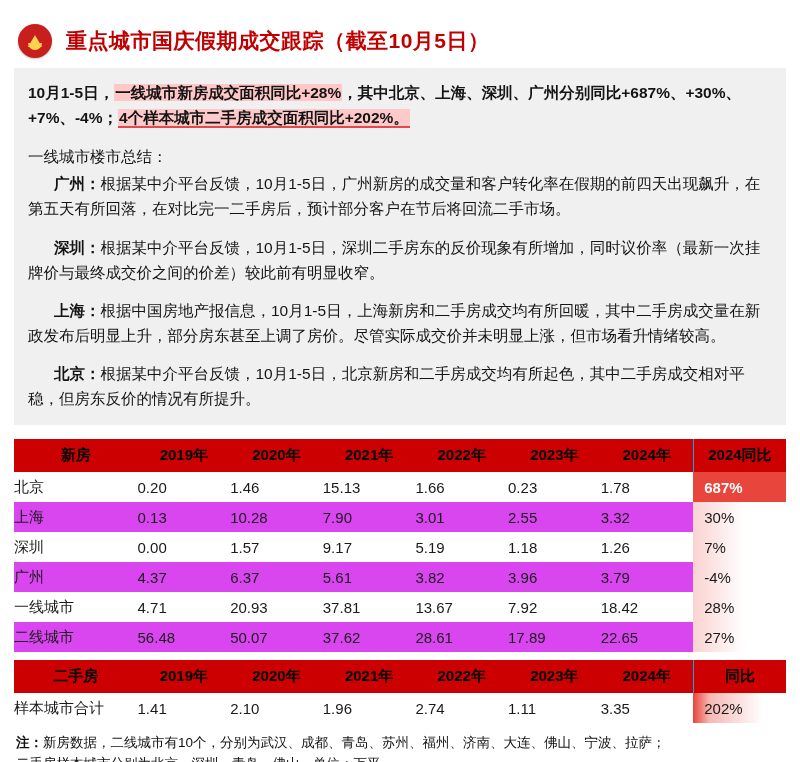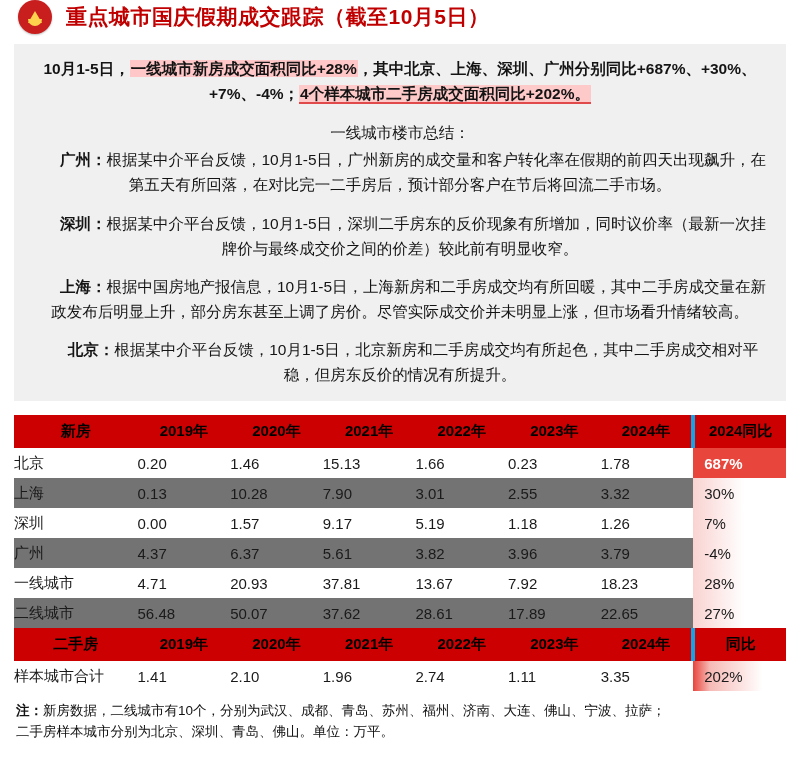--- a/index.html
+++ b/index.html
@@ -8,21 +8,21 @@
     background:#ffffff;
     font-family:"Liberation Sans","DejaVu Sans",sans-serif;
     color:#1a1a1a;
     overflow:hidden;
   }
   .page{position:relative;width:800px;height:762px;}
 
   
   .header{
     display:flex;align-items:center;
-    padding:0 0 10px 18px;
+    padding:24px 0 10px 18px;
   }
   .badge{
     width:34px;height:34px;border-radius:50%;
     background:#c81e1e;
     position:relative;flex:0 0 auto;margin-right:14px;
     box-shadow:0 1px 2px rgba(0,0,0,.25);
   }
   .badge:before{
     content:"";position:absolute;left:50%;top:50%;
     transform:translate(-50%,-50%);
@@ -44,21 +44,21 @@
 
   
   .panel{
     margin:0 14px;
     background:#f0f0f0;
     padding:12px 14px 14px 14px;
     font-size:15.5px;
     line-height:1.62;
     color:#141414;
   }
-  .panel p{margin:0 0 13px 0;text-align:center;}
+  .panel p{margin:0 0 13px 0;}
   .panel p:last-child{margin-bottom:0;}
   .lead{font-weight:bold;margin-bottom:14px !important;}
   .lbl{font-weight:bold;margin-left:26px;}
   .hl-pink{background:#ffc7c7;padding:0 1px;}
   .hl-red-under{
     background:linear-gradient(to bottom,rgba(255,199,199,.95),rgba(255,199,199,.95));
     padding:0 1px;
     box-shadow:0 2px 0 0 #e04a4a;
   }
 
@@ -67,39 +67,39 @@
   table{border-collapse:collapse;width:100%;table-layout:fixed;}
   thead th{
     background:#cc0000;color:#000000;font-size:15px;font-weight:bold;
     padding:7px 0;text-align:center;
   }
   thead th.first{text-align:center;}
   tbody td{
     font-size:15px;text-align:left;padding:5.5px 0;
     background:#fff;
   }
-  tbody tr.alt td{background:#737373;}
+  tbody tr.alt td{background:#d946ef;}
   tbody td.name{font-weight:normal;}
   tbody tr.bold td{font-weight:normal;}
   td.yoy{background:#fff;padding-left:11px;}
   .yoy-687{
     background:#e8453c !important;color:#ffffff;font-weight:bold;
   }
   .yoy-grad{
     background:linear-gradient(to right,#f9d3d1 0%,#ffffff 55%) !important;
   }
-  .col-sep{border-left:4px solid #0ea5e9;}
+  .col-sep{border-left:1px solid #0ea5e9;}
 
   .note{
     margin:10px 16px 0 16px;
     font-size:13.5px;line-height:1.55;color:#111;
   }
 
   
-  .tblwrap.second{margin-top:0;}
+  .tblwrap.second{margin-top:8px;}
 </style>
 </head>
 <body>
 
 <div class="page">
 
   <div class="header">
     <div class="badge"></div>
     <div class="title">重点城市国庆假期成交跟踪（截至10月5日）</div>
   </div>
@@ -196,21 +196,21 @@
           <td>3.79</td>
           <td class="yoy yoy-grad">-4%</td>
         </tr>
         <tr class="bold">
           <td class="name">一线城市</td>
           <td>4.71</td>
           <td>20.93</td>
           <td>37.81</td>
           <td>13.67</td>
           <td>7.92</td>
-          <td>18.23</td>
+          <td>18.42</td>
           <td class="yoy yoy-grad" style="font-weight:normal;">28%</td>
         </tr>
         <tr class="bold alt">
           <td class="name">二线城市</td>
           <td>56.48</td>
           <td>50.07</td>
           <td>37.62</td>
           <td>28.61</td>
           <td>17.89</td>
           <td>22.65</td>

